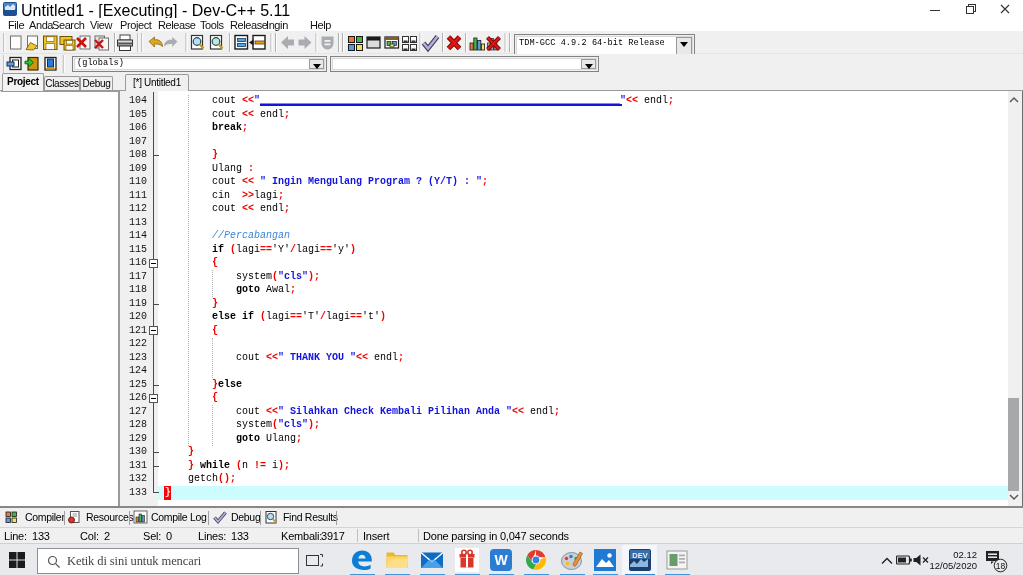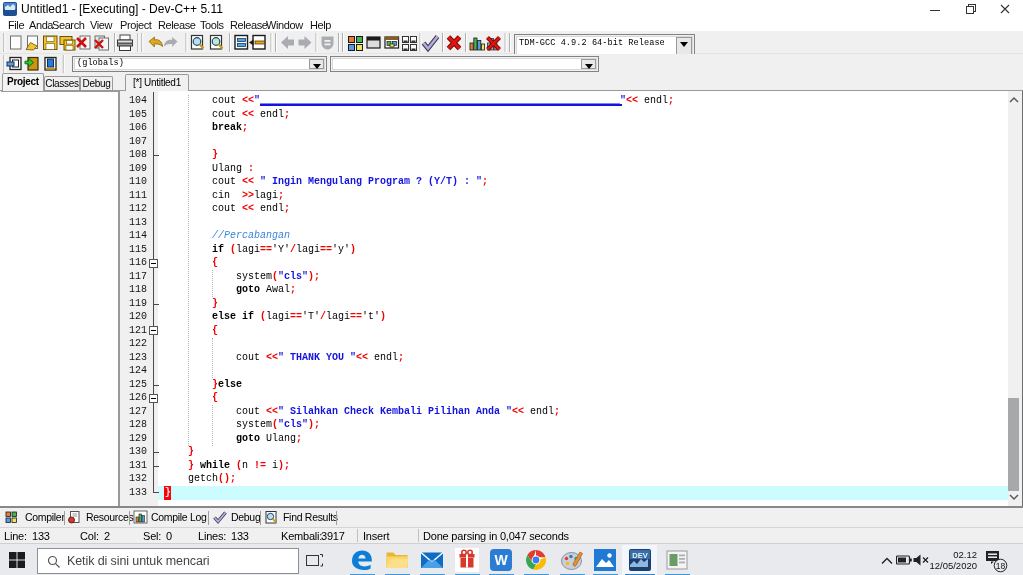--- a/index.html
+++ b/index.html
@@ -1,20 +1,20 @@
 <!DOCTYPE html>
 <html><head><meta charset="utf-8">
 <style>
 html,body{margin:0;padding:0;width:1023px;height:575px;overflow:hidden;background:#fff;}
 body{font-family:"Liberation Sans",sans-serif;position:relative;}
 .abs{position:absolute;}
 #win{position:absolute;left:0;top:0;width:1023px;height:543px;background:#fff;border-right:1px solid #6d6d6d;border-bottom:1px solid #a0a0a0;box-sizing:border-box;}
 
 #titlebar{position:absolute;left:0;top:0;width:1023px;height:18px;background:#fff;}
-#title-text{position:absolute;left:21px;top:2px;font-size:12px;color:#000;}
+#title-text{position:absolute;left:21px;top:2px;font-size:16px;color:#000;}
 
 #menubar{position:absolute;left:0;top:18px;width:1023px;height:13px;background:#fff;font-size:11px;letter-spacing:-0.4px;color:#111;}
 #menubar span{position:absolute;top:1px;}
 
 #tb1{position:absolute;left:0;top:31px;width:1023px;height:23px;background:#f0f0f0;box-shadow:inset 0 -1px 0 #e4e4e4;}
 #tb2{position:absolute;left:0;top:54px;width:1023px;height:20px;background:#f0f0f0;}
 #tabrow{position:absolute;left:0;top:74px;width:1023px;height:17px;background:#f0f0f0;}
 
 .combo{position:absolute;background:#f0f0f0;border:1px solid #828282;box-sizing:border-box;}
 .combo .inner{position:absolute;left:1px;top:1px;right:1px;bottom:1px;background:#fff;border:1px solid #d8d8d8;}
@@ -48,21 +48,21 @@
 
 #bottomtabs{position:absolute;left:0;top:506px;width:1023px;height:21px;background:#f0f0f0;border-top:2px solid #888;box-sizing:border-box;font-size:10.5px;letter-spacing:-0.3px;color:#000;}
 .btab{position:absolute;top:3px;height:15px;}
 .btabsep{position:absolute;top:3px;width:1px;height:14px;background:#9f9f9f;}
 
 #statusbar{position:absolute;left:0;top:527px;width:1023px;height:16px;background:#f0f0f0;border-top:1px solid #d5d5d5;font-size:11px;color:#000;}
 #statusbar span{position:absolute;top:2px;letter-spacing:-0.2px;}
 .ssep{position:absolute;top:1px;width:1px;height:13px;background:#c0c0c0;}
 
 #taskbar{position:absolute;left:0;top:543px;width:1023px;height:32px;background:#e8eaed;border-top:1px solid #cdd0d4;box-sizing:border-box;}
-#searchbox{position:absolute;left:37px;top:4px;width:262px;height:26px;background:#fff;border:1px solid #8d9095;box-sizing:border-box;}
+#searchbox{position:absolute;left:37px;top:4px;width:262px;height:26px;background:#fff;border:1px solid #8d9095;box-sizing:border-box;font-family:Liberation Serif, serif;}
 #searchbox .stxt{position:absolute;left:29px;top:4.5px;font-size:12.5px;letter-spacing:-0.1px;color:#454545;}
 .tb-ic{position:absolute;top:4px;width:24px;height:24px;}
 .uline{position:absolute;top:29.5px;height:2px;background:#3f97d9;}
 #devhl{position:absolute;left:622px;top:1px;width:35px;height:31px;background:#f3f6fa;}
 </style></head>
 <body>
 <div id="win">
   <div id="titlebar">
     <svg class="abs" style="left:3px;top:2px" width="14" height="14" viewBox="0 0 14 14">
         <rect x="0" y="0" width="14" height="14" rx="2" fill="#1e4f91"></rect>
@@ -83,21 +83,21 @@
   </div>
   <div id="menubar">
     <span style="left:8px">File</span>
       <span style="left:29px">Anda</span>
       <span style="left:52px">Search</span>
       <span style="left:90px">View</span>
       <span style="left:120px">Project</span>
       <span style="left:158px">Release</span>
       <span style="left:200px">Tools</span>
       <span style="left:230px">Release</span>
-      <span style="left:266px">Window</span>
+      <span style="left:266px">Ingin</span>
       <span style="left:310px">Help</span>
   </div>
   <div style="position:absolute;left:0;top:30.5px;width:1023px;height:1px;background:#dadada"></div>
     <div id="tb1">
   <svg class="abs" style="left:0;top:0" width="700" height="23" viewBox="0 0 700 23">
 
     <g>
       <rect x="3.3" y="2" width="1" height="19" fill="#b0b0b0"></rect>
           <rect x="4.3" y="2" width="1" height="19" fill="#fff"></rect>
       <rect x="114" y="2" width="1" height="19" fill="#b0b0b0"></rect>

